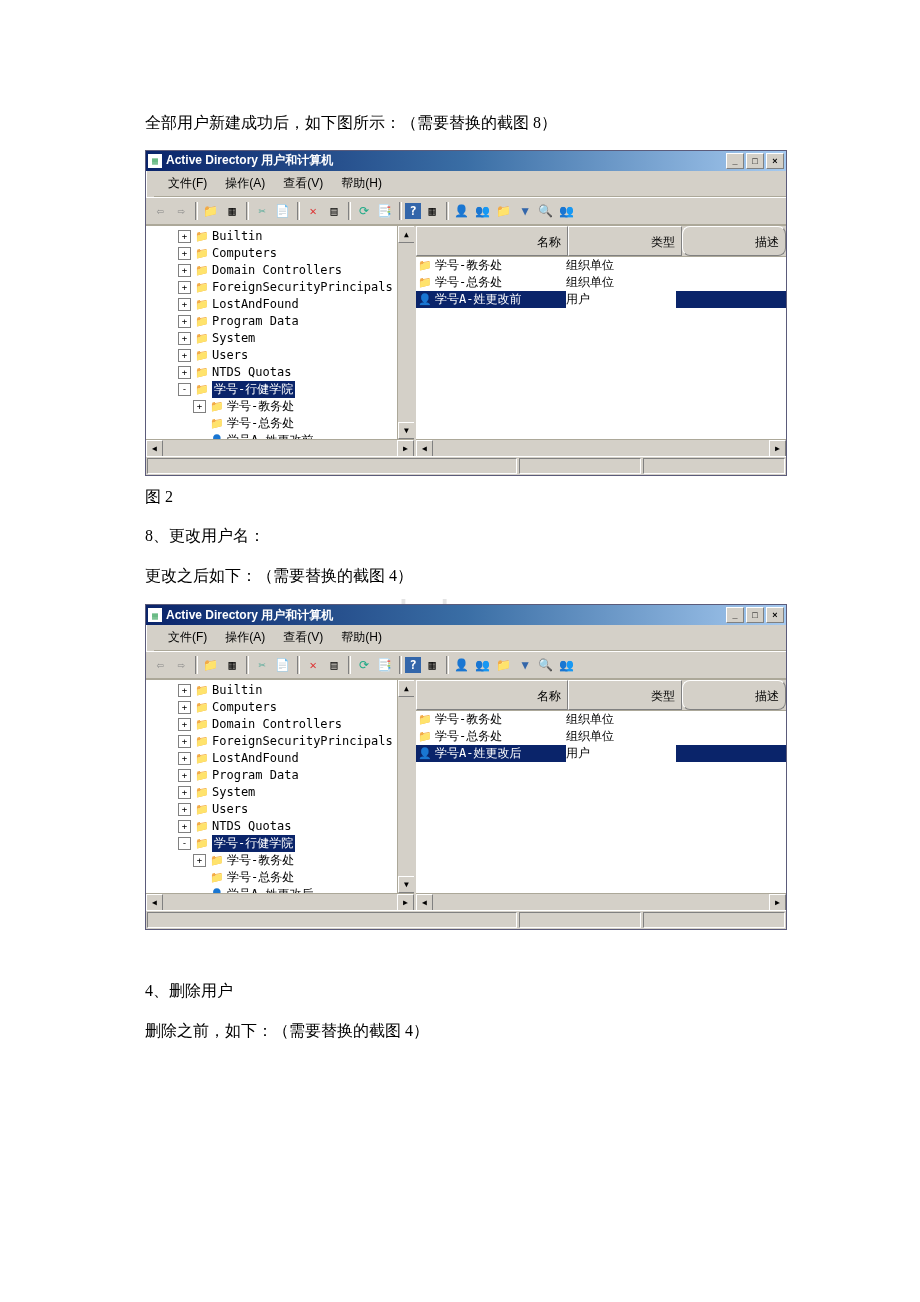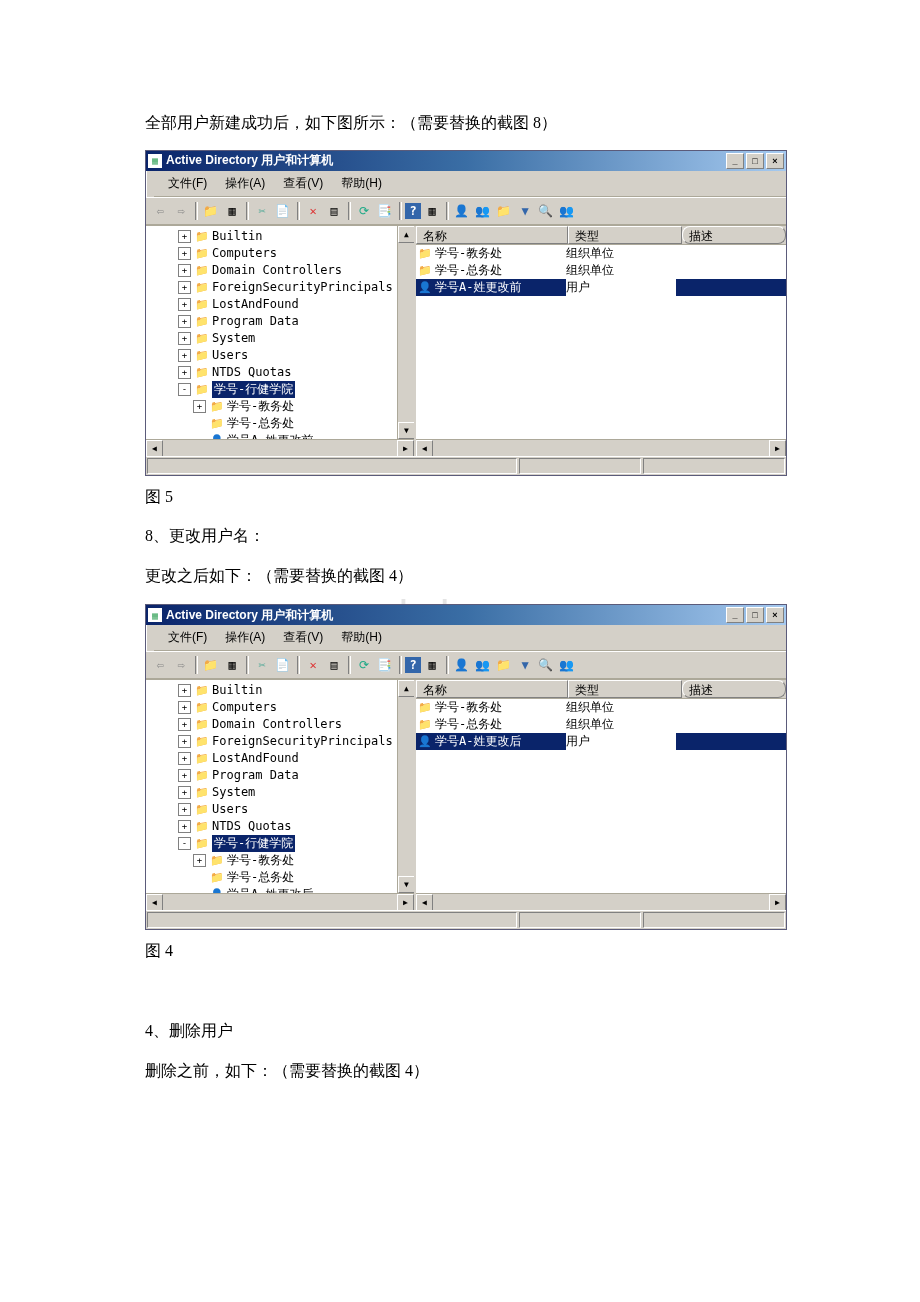--- a/index.html
+++ b/index.html
@@ -156,23 +156,24 @@
   .listhdr {
     display: flex;
     background: #d4d0c8;
     border-bottom: 1px solid #aca899;
     font-family: "宋体", sans-serif;
   }
   .hcol {
     border: 1px solid #fff;
     border-right-color: #808080;
     border-bottom-color: #808080;
-    padding: 1px 6px;
+    padding: 7px 6px;
     height: 14px;
     overflow: hidden;
+    text-align: right;
   }
   .hcol.c1 { width: 138px; }
   .hcol.c2 { width: 100px; }
   .hcol.c3 { flex: 1; border-radius: 8px; }
   .listbody {
     font-family: "宋体", monospace;
     font-size: 12px;
   }
   .lrow {
     display: flex;
@@ -377,21 +378,21 @@
         </div>
       </div>
     </div>
     <div class="statusbar">
       <div class="statusseg" style="flex:1"></div>
       <div class="statusseg" style="width:120px"></div>
       <div class="statusseg" style="width:140px"></div>
     </div>
   </div>
 
-  <p class="para">图 5</p>
+  <p class="para">图 2</p>
   <p class="para">8、更改用户名：</p>
   <p class="para">更改之后如下：（需要替换的截图 4）</p>
 
   <div class="watermark">www.bdocx.com</div>
 
   <div class="window" style="position:relative;z-index:1">
     <div class="titlebar">
       <span class="icon-app">▦</span>
       <span class="titlebar-text">Active Directory 用户和计算机</span>
       <div class="win-buttons">
@@ -548,18 +549,17 @@
         </div>
       </div>
     </div>
     <div class="statusbar">
       <div class="statusseg" style="flex:1"></div>
       <div class="statusseg" style="width:120px"></div>
       <div class="statusseg" style="width:140px"></div>
     </div>
   </div>
 
-  <p class="para">图 4</p>
   <div style="height:40px"></div>
   <p class="para">4、删除用户</p>
   <p class="para">删除之前，如下：（需要替换的截图 4）</p>
 
 </div>
 
 </body></html>

